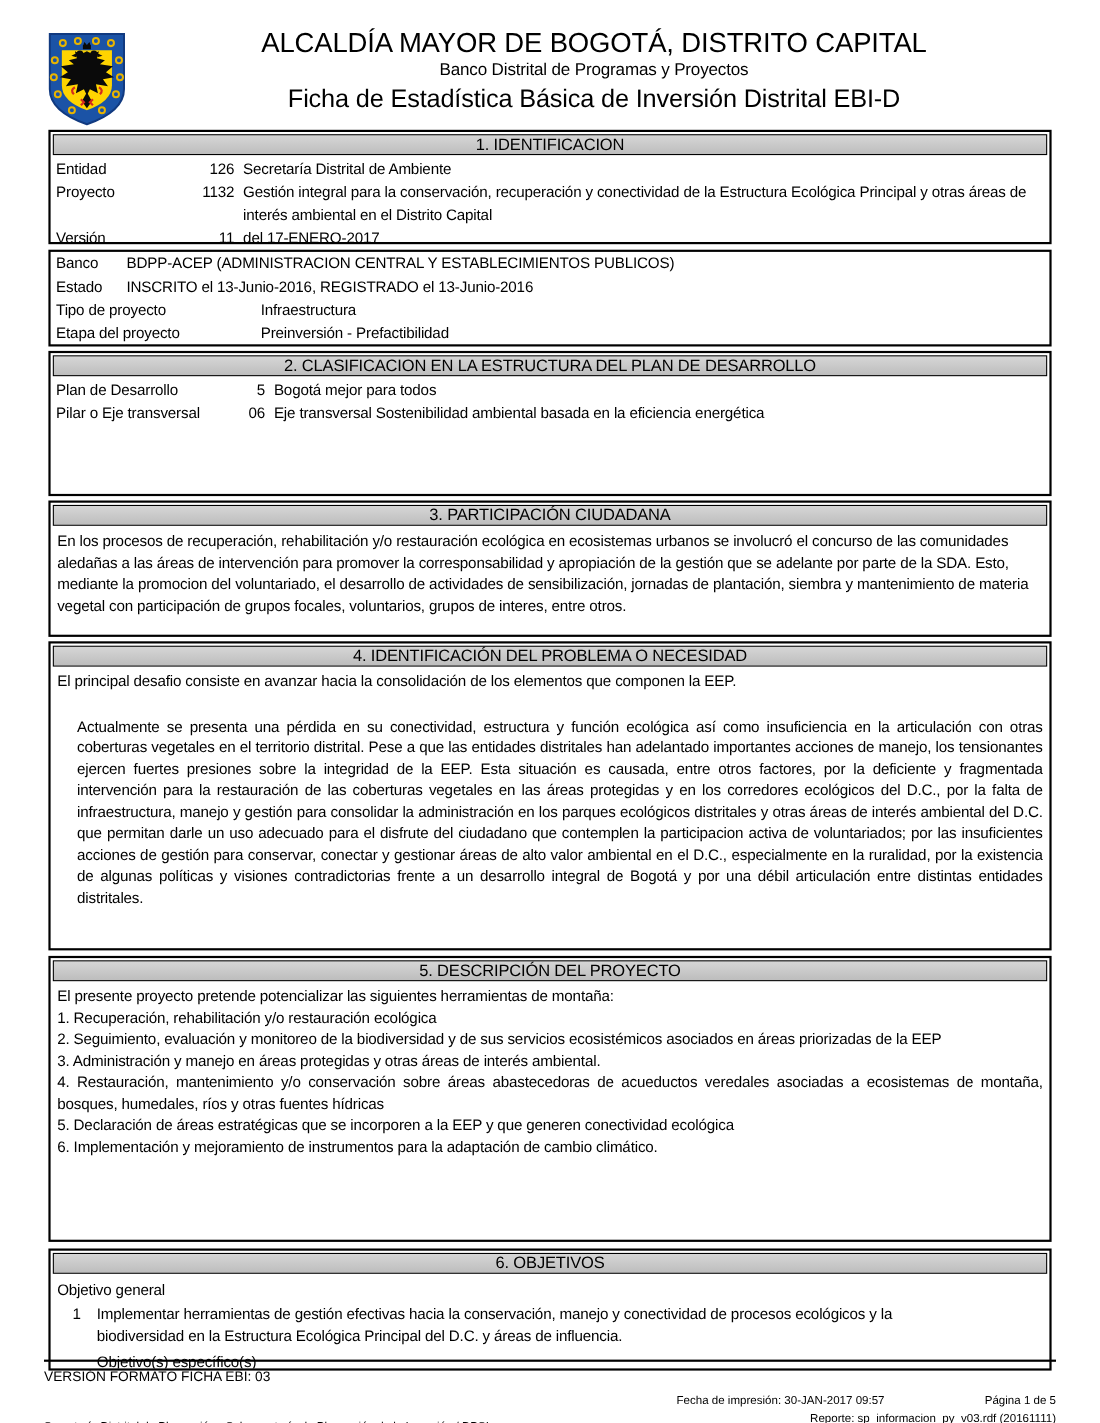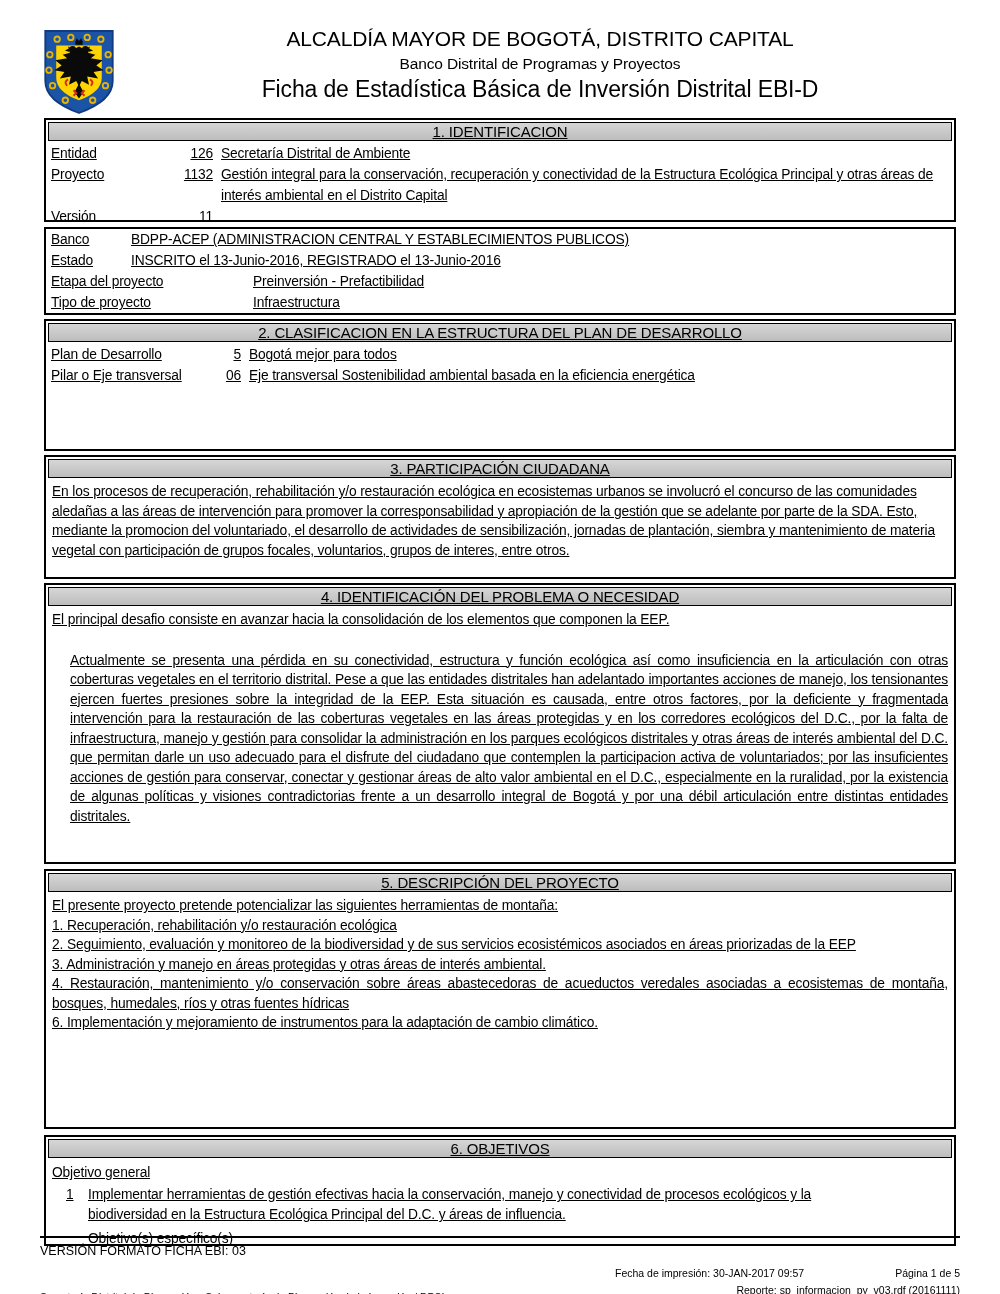--- a/index.html
+++ b/index.html
@@ -6,37 +6,37 @@
   html,body { background:#ffffff; }
   .page {
     position:relative; width:1000px; height:1294px; background:#fff;
     font-family:"Liberation Sans", sans-serif; color:#000;
     letter-spacing:-0.15px; overflow:hidden;
   }
   
   .header { position:relative; height:118px; }
   .logo { position:absolute; left:38px; top:28px; width:82px; height:88px; }
   .hdr-text { position:absolute; left:120px; right:40px; top:26px; text-align:center; }
-  .hdr-title { font-size:21px; line-height:26px; }
+  .hdr-title { font-size:25px; line-height:26px; }
   .hdr-sub1 { font-size:15.5px; line-height:24px; }
   .hdr-sub2 { font-size:23px; line-height:27px; }
   
-  .sections { position:absolute; left:44px; top:118px; width:912px;text-decoration:underline; }
+  .sections { position:absolute; left:44px; top:118px; width:912px; }
   .box { border:2px solid #000; background:#fff; overflow:hidden; }
   .secbar {
     height:19px; margin:2px; background:linear-gradient(180deg,#d6d6d6 0%,#bdbdbd 100%);
     border:1px solid #000; text-align:center; font-size:15px; line-height:18px;
   }
   .frow { display:flex; padding:0 5px; font-size:13.8px; line-height:21px; }
   .frow .lbl  { flex:0 0 96px; }
   .frow .num  { flex:0 0 66px; text-align:right; }
   .frow .val  { flex:1; margin-left:8px; }
   .frow .lbl2 { flex:0 0 135px; }
   .frow .num2 { flex:0 0 55px; text-align:right; }
-  .ibrow { display:flex; padding:0 5px; font-size:13.8px; line-height:21px;gap:16px; }
+  .ibrow { display:flex; padding:0 5px; font-size:13.8px; line-height:21px; }
   .ibrow .slbl { flex:0 0 64px; }
   .ibrow .llbl { flex:0 0 186px; }
   .ibrow .ival { flex:1; }
   .para { padding:2px 6px 0 6px; font-size:13.8px; line-height:19.5px; }
   .just { text-align:justify;padding-left:24px; }
   .blankline { height:19px; }
   .pline { padding:0 6px; font-size:13.8px; line-height:19.5px; }
   
   .obj-general { padding:3px 6px 0 6px; font-size:13.8px; line-height:20px; }
   .obj-item { display:flex; padding:2px 70px 0 20px; font-size:13.8px; line-height:20px; }
@@ -110,39 +110,40 @@
         <span class="val">Secretaría Distrital de Ambiente</span>
       </div>
       <div class="frow">
         <span class="lbl">Proyecto</span>
         <span class="num">1132</span>
         <span class="val">Gestión integral para la conservación, recuperación y conectividad de la Estructura Ecológica Principal y otras áreas de interés ambiental en el Distrito Capital</span>
       </div>
       <div class="frow">
         <span class="lbl">Versión</span>
         <span class="num">11</span>
+        <span class="val">del 17-ENERO-2017</span>
       </div>
     </div>
 
     <div class="box mb4" style="height:88px;">
       <div class="ibrow">
         <span class="slbl">Banco</span>
         <span class="ival">BDPP-ACEP (ADMINISTRACION CENTRAL Y ESTABLECIMIENTOS PUBLICOS)</span>
       </div>
       <div class="ibrow">
         <span class="slbl">Estado</span>
         <span class="ival">INSCRITO el 13-Junio-2016, REGISTRADO el 13-Junio-2016</span>
       </div>
       <div class="ibrow">
+        <span class="llbl">Tipo de proyecto</span>
+        <span class="ival">Infraestructura</span>
+      </div>
+      <div class="ibrow">
         <span class="llbl">Etapa del proyecto</span>
         <span class="ival">Preinversión - Prefactibilidad</span>
-      </div>
-      <div class="ibrow">
-        <span class="llbl">Tipo de proyecto</span>
-        <span class="ival">Infraestructura</span>
       </div>
     </div>
 
     <div class="box mb4" style="height:132px;">
       <div class="secbar">2. CLASIFICACION EN LA ESTRUCTURA DEL PLAN DE DESARROLLO</div>
       <div class="frow">
         <span class="lbl2">Plan de Desarrollo</span>
         <span class="num2">5</span>
         <span class="val">Bogotá mejor para todos</span>
       </div>
@@ -165,20 +166,21 @@
       <div class="para just">Actualmente se presenta una pérdida en su conectividad, estructura y función ecológica así como insuficiencia en la articulación con otras coberturas vegetales en el territorio distrital. Pese a que las entidades distritales han adelantado importantes acciones de manejo, los tensionantes ejercen fuertes presiones sobre la integridad de la EEP.  Esta situación es causada, entre otros factores, por la deficiente y fragmentada intervención para la restauración de las coberturas vegetales en las áreas protegidas y en los corredores ecológicos del D.C., por la falta de infraestructura, manejo y gestión para consolidar la administración en los parques ecológicos distritales y otras áreas de interés ambiental del D.C. que permitan darle un uso adecuado para el disfrute del ciudadano que contemplen la participacion activa de voluntariados; por las insuficientes acciones de gestión para conservar, conectar y gestionar áreas de alto valor ambiental en el D.C., especialmente en la ruralidad, por la existencia de algunas políticas y visiones contradictorias frente a un desarrollo integral de Bogotá y por una débil articulación entre distintas entidades distritales.</div>
     </div>
 
     <div class="box mb6" style="height:260px;">
       <div class="secbar">5. DESCRIPCIÓN DEL PROYECTO</div>
       <div class="pline" style="padding-top:2px;">El presente proyecto pretende potencializar las siguientes herramientas de montaña:</div>
       <div class="pline just">1. Recuperación, rehabilitación y/o restauración ecológica</div>
       <div class="pline just">2. Seguimiento, evaluación y monitoreo de la biodiversidad y de sus servicios ecosistémicos asociados en áreas priorizadas de la EEP</div>
       <div class="pline just">3. Administración y manejo en áreas protegidas y otras áreas de interés ambiental.</div>
       <div class="pline just">4. Restauración, mantenimiento y/o conservación sobre áreas abastecedoras de acueductos veredales asociadas a ecosistemas de montaña, bosques, humedales, ríos y otras fuentes hídricas</div>
+      <div class="pline just">5. Declaración de áreas estratégicas que se incorporen a la EEP y que generen conectividad ecológica</div>
       <div class="pline just">6. Implementación y mejoramiento de instrumentos para la adaptación de cambio climático.</div>
     </div>
 
     <div class="box mb7" style="height:111px;">
       <div class="secbar">6. OBJETIVOS</div>
       <div class="obj-general">Objetivo general</div>
       <div class="obj-item">
         <span class="obj-num">1</span>
         <span class="obj-text">Implementar herramientas de gestión efectivas hacia la conservación, manejo y conectividad de procesos ecológicos y la biodiversidad en la Estructura Ecológica Principal del D.C. y áreas de influencia.</span>
       </div>

